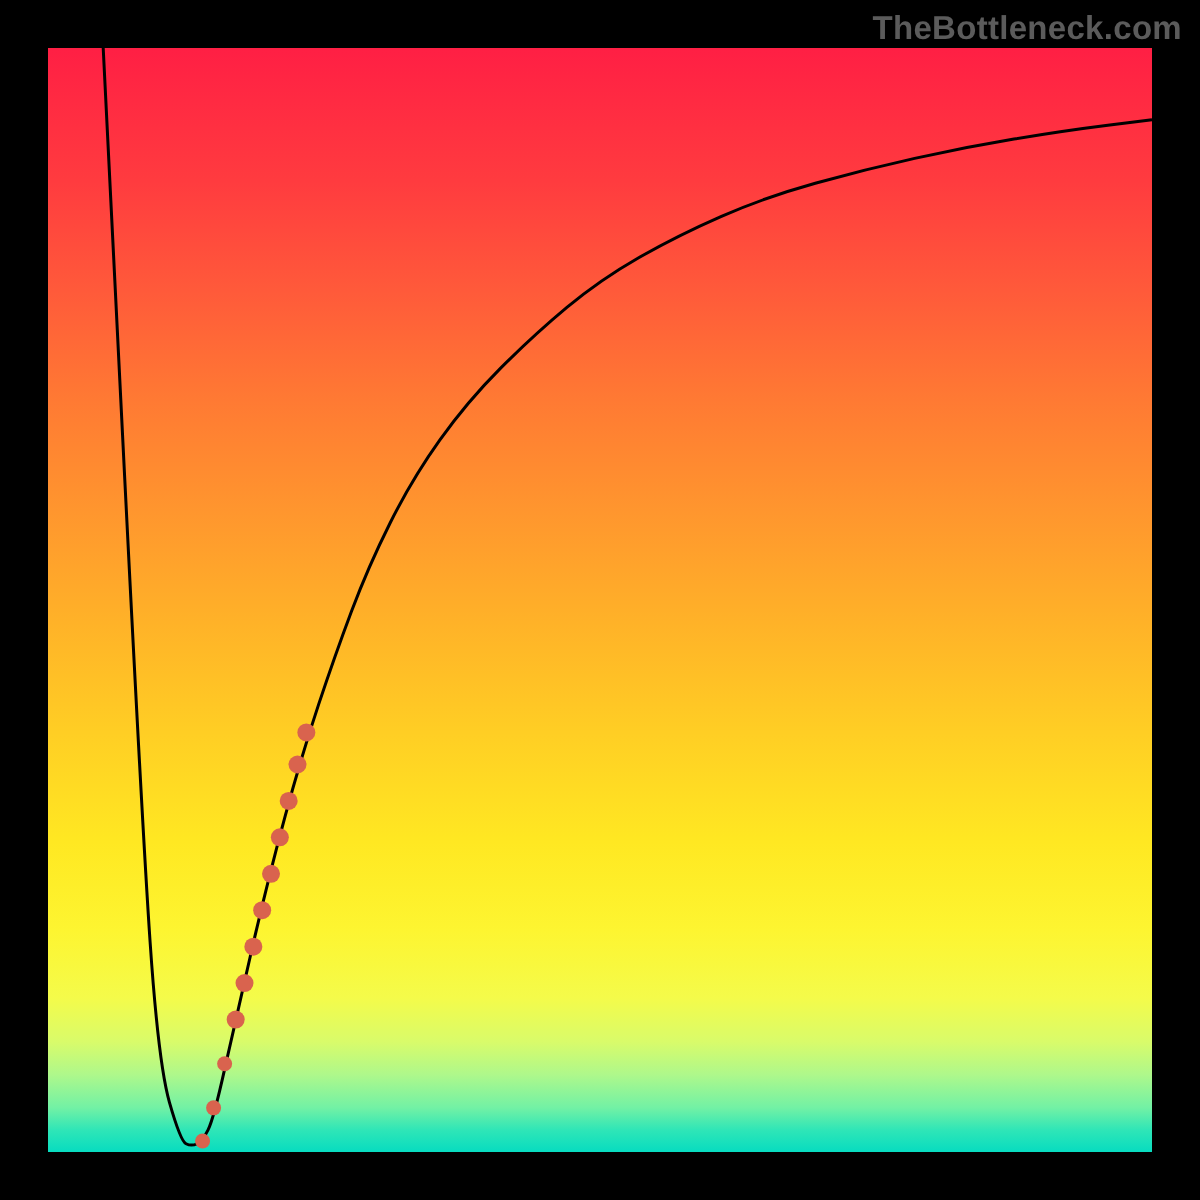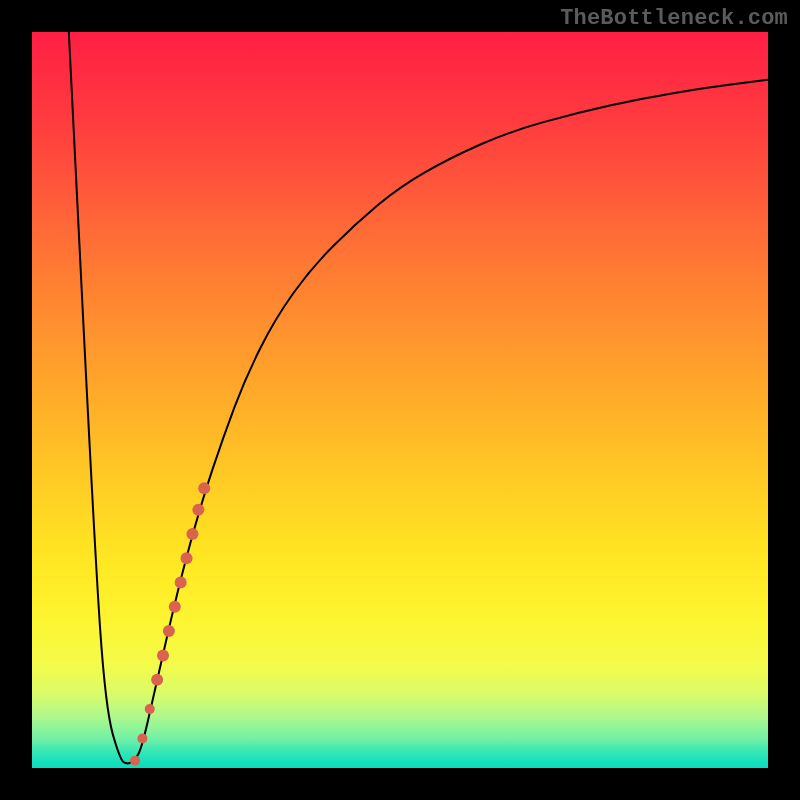--- a/index.html
+++ b/index.html
@@ -37,21 +37,21 @@
       #aef88b 93%,
       #72f1a5 96%,
       #2fe6b7 98%,
       #07dcc0 100%
     );
   }
   .watermark {
     position: absolute;
     top: 6px;
     right: 12px;
-    font-family: Liberation Mono, monospace;
+    font-family: Liberation Sans, sans-serif;
     font-size: 22px;
     font-weight: 600;
     color: #5b5b5b;
     letter-spacing: 0.2px;
     user-select: none;
   }
   svg.curve {
     position: absolute;
     left: 32px;
     top: 32px;

